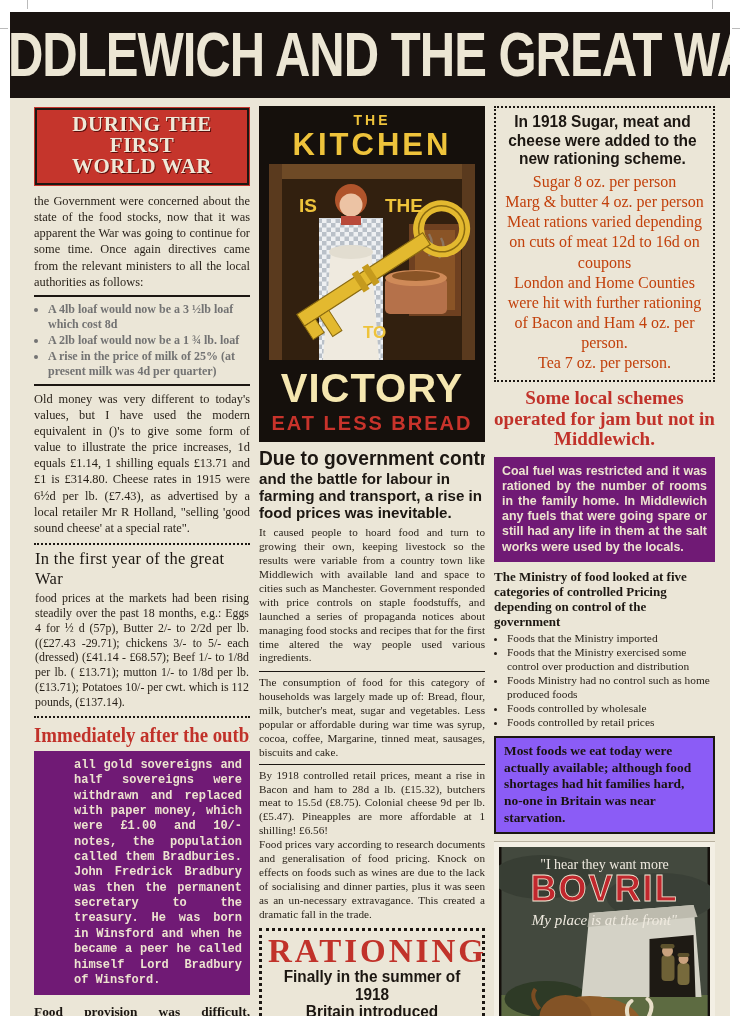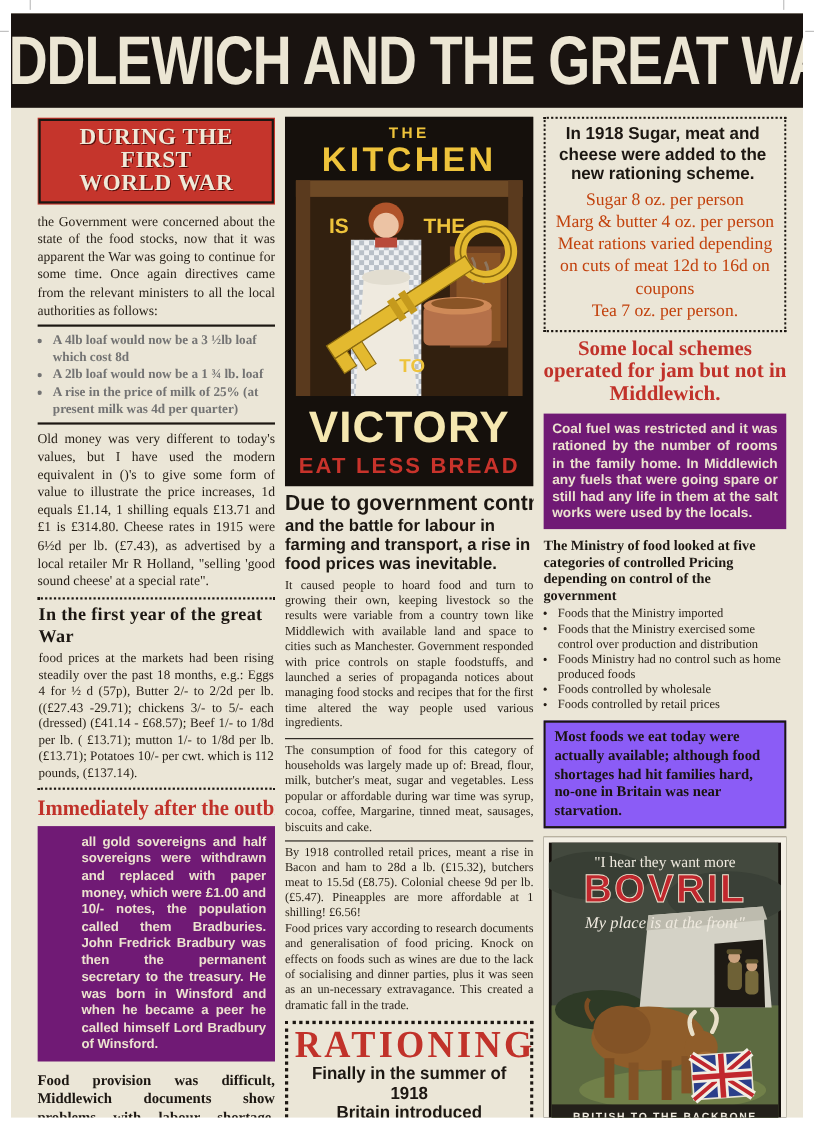--- a/index.html
+++ b/index.html
@@ -18,25 +18,25 @@
   .col-right{width:221px;flex:none;}
   .just{text-align:justify;}
   .rule{border:none;border-top:2px solid #1c1712;margin:5px 0;}
   
   .dw-box{background:#c5352c;border:2px solid #1c1712;box-shadow:0 0 0 1px #c5352c;margin:2px 1px 8px 1px;padding:4px 2px 6px 2px;text-align:center;}
   .dw-box .l{color:#f0e9d8;font-weight:bold;font-size:21px;line-height:1.0;letter-spacing:.5px;text-shadow:1px 1px 0 #5a0f0c;}
   .body-text{font-size:12.4px;line-height:1.3;color:#241d15;}
   .bullets{margin:3px 0;padding-left:14px;font-weight:bold;font-size:12px;line-height:1.25;color:#737373;}
   .bullets li{margin:1px 0;}
   .fy-box{border-top:2px dotted #1c1712;border-bottom:2px dotted #1c1712;padding:4px 1px 6px 1px;margin:7px 0;}
-  .fy-head{font-weight:bold;font-size:16.5px;letter-spacing:.3px;margin:0 0 2px 0;color:#1c1712;}
+  .fy-head{font-weight:normal;font-size:16.5px;letter-spacing:.3px;margin:0 0 2px 0;color:#1c1712;}
   .fy-body{font-size:11.9px;line-height:1.25;color:#241d15;}
   .outbreak{color:#c1322a;font-weight:bold;font-size:20px;line-height:1;margin:2px 0 6px 0;transform:scaleX(.94);transform-origin:left;white-space:nowrap;}
   .black-box{background:#701a75;color:#ece3cf;font-weight:bold;padding:7px 8px;margin:0 0 8px 0;}
-  .sov{font-size:12px;line-height:1.28;text-align:justify;font-family:Liberation Sans, sans-serif;padding-left:40px;}
+  .sov{font-size:12px;line-height:1.28;text-align:justify;font-family:Liberation Mono, monospace;padding-left:40px;}
   .foodprov{font-weight:bold;font-size:13.4px;line-height:1.28;text-align:justify;color:#1c1712;margin-bottom:8px;}
   
   .kitchen{display:block;width:226px;height:336px;background:#15100c;}
   .controls-h1{font-family:"Liberation Sans",sans-serif;font-weight:bold;font-size:20px;line-height:1.05;color:#1c1712;margin:6px 0 1px 0;transform:scaleX(.96);transform-origin:left;white-space:nowrap;}
   .controls-h2{font-family:"Liberation Sans",sans-serif;font-weight:bold;font-size:15.3px;line-height:1.12;color:#1c1712;margin-bottom:5px;transform:scaleX(.99);transform-origin:left;}
   .mid-para{font-size:11.2px;line-height:1.24;color:#241d15;text-align:justify;}
   .ration-box{border:3px dotted #1c1712;margin:7px 0 5px 0;padding:2px 6px 5px 6px;text-align:center;}
   .ration-title{color:#c1322a;font-weight:bold;font-size:33px;letter-spacing:3px;line-height:1.05;transform:scaleY(1.05);}
   .ration-sub{font-family:"Liberation Sans",sans-serif;font-weight:bold;font-size:16px;line-height:1.1;color:#1c1712;transform:scaleX(.96);}
   
@@ -161,20 +161,21 @@
 
       </section>
 
       <section class="col col-right">
         <div class="scheme-box">
           <div class="scheme-head">In 1918 Sugar, meat and cheese were added to the new rationing scheme.</div>
           <div class="scheme-items">
             <div>Sugar 8 oz. per person</div>
             <div>Marg &amp; butter 4 oz. per person</div>
             <div>Meat rations varied depending on cuts of meat 12d to 16d on coupons</div>
+            <div>London and Home Counties were hit with further rationing of Bacon and Ham 4 oz. per person.</div>
             <div>Tea 7 oz. per person.</div>
           </div>
         </div>
         <div class="jam">Some local schemes operated for jam but not in Middlewich.</div>
         <div class="black-box coal">Coal fuel was restricted and it was rationed by the number of rooms in the family home. In Middlewich any fuels that were going spare or still had any life in them at the salt works were used by the locals.</div>
         <div class="ministry-head">The Ministry of food looked at five categories of controlled Pricing depending on control of the government</div>
         <ul class="min-bullets">
           <li>Foods that the Ministry imported</li>
           <li>Foods that the Ministry exercised some control over production and distribution</li>
           <li>Foods Ministry had no control such as home produced foods</li>

